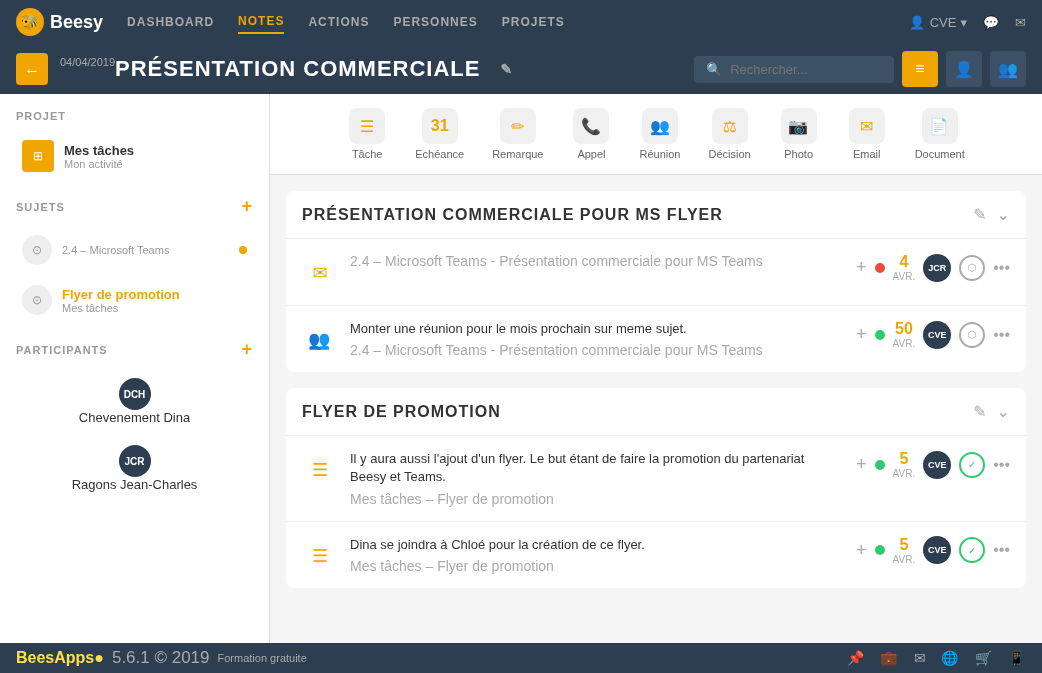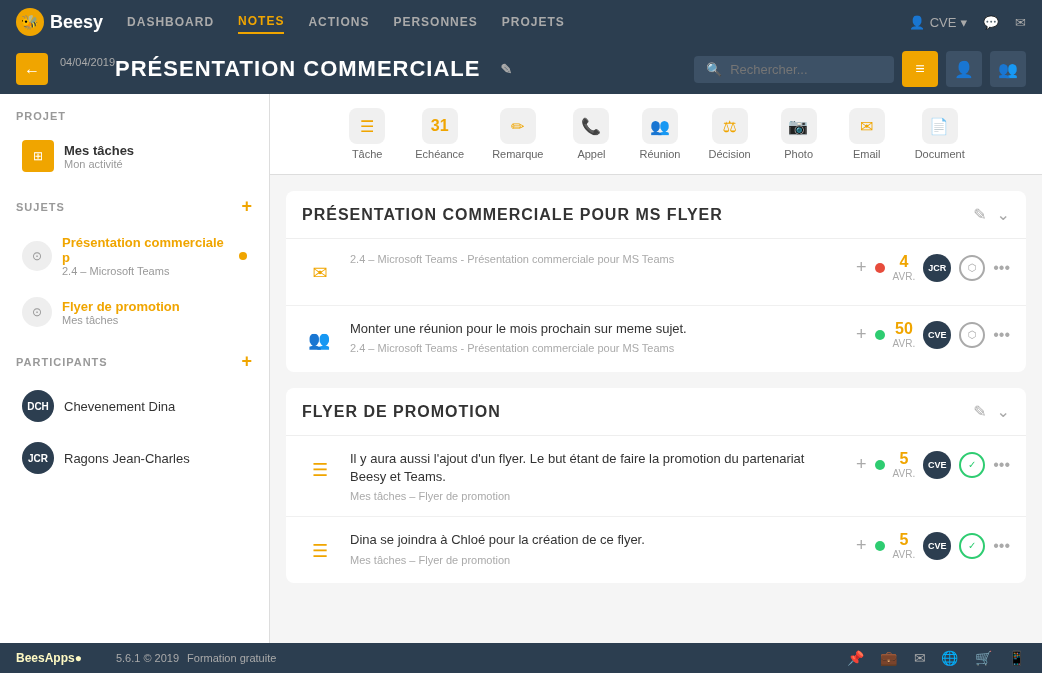--- a/index.html
+++ b/index.html
@@ -103,22 +103,22 @@
       padding: 8px 6px; border-radius: 6px; cursor: pointer; margin-bottom: 4px;
     }
     .subject-icon {
       width: 30px; height: 30px; background: #eee; border-radius: 50%;
       display: flex; align-items: center; justify-content: center; color: #999; font-size: 12px; flex-shrink: 0;
     }
     .subject-text .title { font-size: 13px; color: #f0a500; font-weight: bold; }
     .subject-text .subtitle { font-size: 11px; color: #999; }
     .subject-dot { width: 8px; height: 8px; background: #f0a500; border-radius: 50%; margin-left: auto; }
     .participant-item {
-      display: flex; align-items: center; gap: 10px;
-      padding: 8px 6px; cursor: pointer; margin-bottom: 4px;
+      display: flex; align-items: center; 
+      padding: 8px 6px; cursor: pointer; margin-bottom: 4px; flex-direction: column;
     }
     .avatar {
       width: 32px; height: 32px; border-radius: 50%; background: #2c3e50;
       display: flex; align-items: center; justify-content: center;
       color: white; font-size: 10px; font-weight: bold; flex-shrink: 0;
     }
     .participant-name { font-size: 13px; color: #333; }
 
     
     .content-area { flex: 1; display: flex; flex-direction: column; overflow: hidden; }
@@ -156,43 +156,43 @@
       display: flex; align-items: flex-start; gap: 12px;
       padding: 14px 16px; border-bottom: 1px solid #f0f0f0;
     }
     .note-item:last-child { border-bottom: none; }
     .note-type-icon {
       width: 36px; height: 36px; display: flex; align-items: center; justify-content: center;
       font-size: 18px; flex-shrink: 0; margin-top: 2px;
     }
     .note-content { flex: 1; }
     .note-text { font-size: 13px; color: #333; line-height: 1.4; margin-bottom: 4px; }
-    .note-path { font-size: 11px; color: #aaa; }
+    .note-path { font-size: 14px; color: #aaa; }
     .note-meta {
       display: flex; align-items: center; gap: 8px; flex-shrink: 0;
     }
     .note-add { color: #aaa; font-size: 18px; cursor: pointer; }
     .note-dot { width: 10px; height: 10px; border-radius: 50%; background: #e74c3c; }
     .note-dot.green { background: #2ecc71; }
     .note-date { display: flex; flex-direction: column; align-items: center; }
     .note-date-num { font-size: 16px; font-weight: bold; color: #f0a500; }
     .note-date-month { font-size: 10px; color: #aaa; text-transform: uppercase; }
     .note-avatar { width: 28px; height: 28px; border-radius: 50%; background: #2c3e50; display: flex; align-items: center; justify-content: center; color: white; font-size: 9px; font-weight: bold; }
     .note-status { width: 26px; height: 26px; border-radius: 50%; border: 2px solid #aaa; display: flex; align-items: center; justify-content: center; font-size: 10px; color: #aaa; }
     .note-status.check { color: #2ecc71; border-color: #2ecc71; }
     .note-more { color: #aaa; cursor: pointer; font-size: 16px; }
 
     
     .footer {
       background: #2c3e50; height: 30px; display: flex; align-items: center;
       justify-content: space-between; padding: 0 16px;
     }
     .footer-left { display: flex; align-items: center; gap: 8px; }
-    .footer-logo { color: #fef9c3; font-size: 12px; font-weight: bold; }
-    .footer-version { color: #aaa; font-size: 11px; margin-left: 26px; }
+    .footer-logo { color: #fde047; font-size: 16px; font-weight: bold; }
+    .footer-version { color: #aaa; font-size: 17px; }
     .footer-formation { color: #aaa; font-size: 11px; cursor: pointer; }
     .footer-right { display: flex; gap: 16px; align-items: center; }
     .footer-icon { color: #aaa; font-size: 14px; cursor: pointer; }
   </style>
 </head>
 <body>
 
 <nav class="top-nav">
   <div class="logo">
     <div class="logo-icon">🐝</div>
@@ -251,21 +251,20 @@
     </div>
 
     <div class="sidebar-section-title">
       <span>SUJETS</span>
       <span class="add-btn">+</span>
     </div>
 
     <div class="subject-item">
       <div class="subject-icon">⊙</div>
       <div class="subject-text">
-        <div class="title">Présentation commerciale p</div>
         <div class="subtitle">2.4 – Microsoft Teams</div>
       </div>
       <div class="subject-dot"></div>
     </div>
 
     <div class="subject-item">
       <div class="subject-icon">⊙</div>
       <div class="subject-text">
         <div class="title">Flyer de promotion</div>
         <div class="subtitle">Mes tâches</div>

